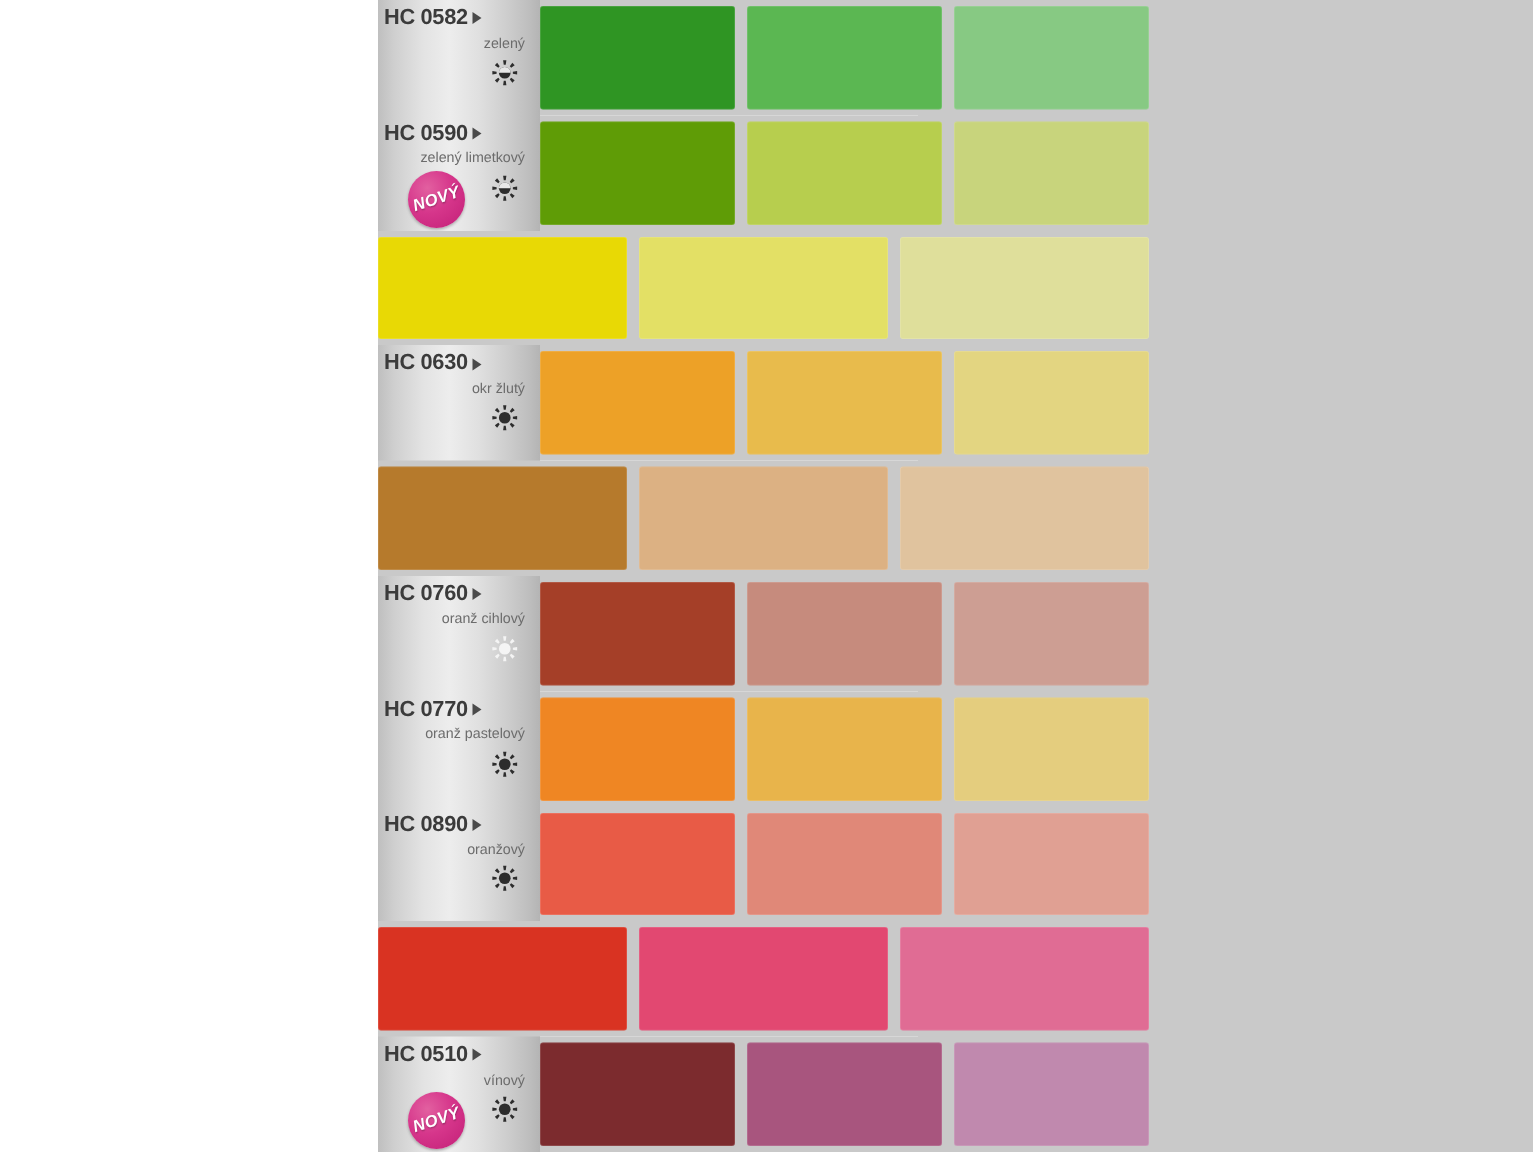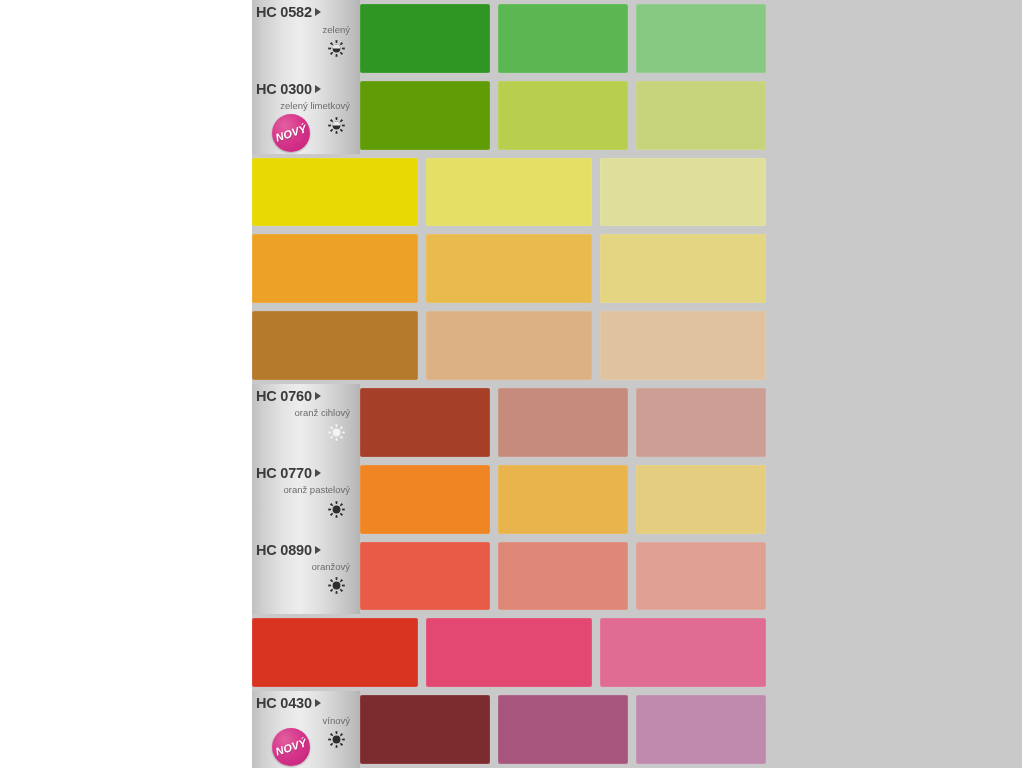--- a/index.html
+++ b/index.html
@@ -205,21 +205,21 @@
           </div>
           <div class="swatches">
             <div class="swatch" title="HC 0582 zelený — #2f9523" style="background: rgb(47, 149, 35);"></div>
             <div class="swatch" title="HC 0582 zelený — #5bb752" style="background: rgb(91, 183, 82);"></div>
             <div class="swatch" title="HC 0582 zelený — #87c983" style="background: rgb(135, 201, 131);"></div>
           </div>
         </div>
         <div class="row">
           <div class="row-label">
             <div class="code-line">
-              <span class="code">HC 0300</span>
+              <span class="code">HC 0590</span>
               <span class="code-arrow"></span>
             </div>
             <span class="name">zelený limetkový</span>
             <div class="sun-wrap">
               <svg width="19" height="19" viewBox="0 0 20 20" class="sun">
                 <path d="M -1.15 -1.5 L 1.15 -1.5 L 0.69 1.5 L -0.69 1.5 Z" transform="translate(10,2.8) rotate(0)" fill="#2d2d2d"></path>
                 <path d="M -1.15 -1.5 L 1.15 -1.5 L 0.69 1.5 L -0.69 1.5 Z" transform="translate(15.091168824543143,4.908831175456858) rotate(45)" fill="#2d2d2d"></path>
                 <path d="M -1.15 -1.5 L 1.15 -1.5 L 0.69 1.5 L -0.69 1.5 Z" transform="translate(17.2,10) rotate(90)" fill="#2d2d2d"></path>
                 <path d="M -1.15 -1.5 L 1.15 -1.5 L 0.69 1.5 L -0.69 1.5 Z" transform="translate(15.091168824543143,15.091168824543143) rotate(135)" fill="#2d2d2d"></path>
                 <path d="M -1.15 -1.5 L 1.15 -1.5 L 0.69 1.5 L -0.69 1.5 Z" transform="translate(10,17.2) rotate(180)" fill="#2d2d2d"></path>
@@ -241,20 +241,40 @@
           </div>
         </div>
         <div class="row">
           <div class="swatches">
             <div class="swatch" title="HC 0610 žlutý — #e8d905" style="background: rgb(232, 217, 5);"></div>
             <div class="swatch" title="HC 0610 žlutý — #e3e065" style="background: rgb(227, 224, 101);"></div>
             <div class="swatch" title="HC 0610 žlutý — #dfdf9b" style="background: rgb(223, 223, 155);"></div>
           </div>
         </div>
         <div class="row">
+          <div class="row-label">
+            <div class="code-line">
+              <span class="code">HC 0630</span>
+              <span class="code-arrow"></span>
+            </div>
+            <span class="name">okr žlutý</span>
+            <div class="sun-wrap">
+              <svg width="19" height="19" viewBox="0 0 20 20" class="sun">
+                <path d="M -1.15 -1.5 L 1.15 -1.5 L 0.69 1.5 L -0.69 1.5 Z" transform="translate(10,2.8) rotate(0)" fill="#2d2d2d"></path>
+                <path d="M -1.15 -1.5 L 1.15 -1.5 L 0.69 1.5 L -0.69 1.5 Z" transform="translate(15.091168824543143,4.908831175456858) rotate(45)" fill="#2d2d2d"></path>
+                <path d="M -1.15 -1.5 L 1.15 -1.5 L 0.69 1.5 L -0.69 1.5 Z" transform="translate(17.2,10) rotate(90)" fill="#2d2d2d"></path>
+                <path d="M -1.15 -1.5 L 1.15 -1.5 L 0.69 1.5 L -0.69 1.5 Z" transform="translate(15.091168824543143,15.091168824543143) rotate(135)" fill="#2d2d2d"></path>
+                <path d="M -1.15 -1.5 L 1.15 -1.5 L 0.69 1.5 L -0.69 1.5 Z" transform="translate(10,17.2) rotate(180)" fill="#2d2d2d"></path>
+                <path d="M -1.15 -1.5 L 1.15 -1.5 L 0.69 1.5 L -0.69 1.5 Z" transform="translate(4.908831175456858,15.091168824543143) rotate(225)" fill="#2d2d2d"></path>
+                <path d="M -1.15 -1.5 L 1.15 -1.5 L 0.69 1.5 L -0.69 1.5 Z" transform="translate(2.8,10) rotate(270)" fill="#2d2d2d"></path>
+                <path d="M -1.15 -1.5 L 1.15 -1.5 L 0.69 1.5 L -0.69 1.5 Z" transform="translate(4.908831175456856,4.908831175456858) rotate(315)" fill="#2d2d2d"></path>
+                <circle cx="10" cy="10" r="4.1" fill="#2d2d2d"></circle>
+              </svg>
+            </div>
+          </div>
           <div class="swatches">
             <div class="swatch" title="HC 0630 okr žlutý — #eda127" style="background: rgb(237, 161, 39);"></div>
             <div class="swatch" title="HC 0630 okr žlutý — #e8bb4c" style="background: rgb(232, 187, 76);"></div>
             <div class="swatch" title="HC 0630 okr žlutý — #e3d581" style="background: rgb(227, 213, 129);"></div>
           </div>
         </div>
         <div class="row">
           <div class="swatches">
             <div class="swatch" title="HC 0660 okr tmavý — #b67a2c" style="background: rgb(182, 122, 44);"></div>
             <div class="swatch" title="HC 0660 okr tmavý — #dcb183" style="background: rgb(220, 177, 131);"></div>
@@ -345,21 +365,21 @@
         <div class="row">
           <div class="swatches">
             <div class="swatch" title="HC 0820 červený — #d93322" style="background: rgb(217, 51, 34);"></div>
             <div class="swatch" title="HC 0820 červený — #e24871" style="background: rgb(226, 72, 113);"></div>
             <div class="swatch" title="HC 0820 červený — #e06c94" style="background: rgb(224, 108, 148);"></div>
           </div>
         </div>
         <div class="row">
           <div class="row-label">
             <div class="code-line">
-              <span class="code">HC 0430</span>
+              <span class="code">HC 0510</span>
               <span class="code-arrow"></span>
             </div>
             <span class="name">vínový</span>
             <div class="sun-wrap">
               <svg width="19" height="19" viewBox="0 0 20 20" class="sun">
                 <path d="M -1.15 -1.5 L 1.15 -1.5 L 0.69 1.5 L -0.69 1.5 Z" transform="translate(10,2.8) rotate(0)" fill="#2d2d2d"></path>
                 <path d="M -1.15 -1.5 L 1.15 -1.5 L 0.69 1.5 L -0.69 1.5 Z" transform="translate(15.091168824543143,4.908831175456858) rotate(45)" fill="#2d2d2d"></path>
                 <path d="M -1.15 -1.5 L 1.15 -1.5 L 0.69 1.5 L -0.69 1.5 Z" transform="translate(17.2,10) rotate(90)" fill="#2d2d2d"></path>
                 <path d="M -1.15 -1.5 L 1.15 -1.5 L 0.69 1.5 L -0.69 1.5 Z" transform="translate(15.091168824543143,15.091168824543143) rotate(135)" fill="#2d2d2d"></path>
                 <path d="M -1.15 -1.5 L 1.15 -1.5 L 0.69 1.5 L -0.69 1.5 Z" transform="translate(10,17.2) rotate(180)" fill="#2d2d2d"></path>

